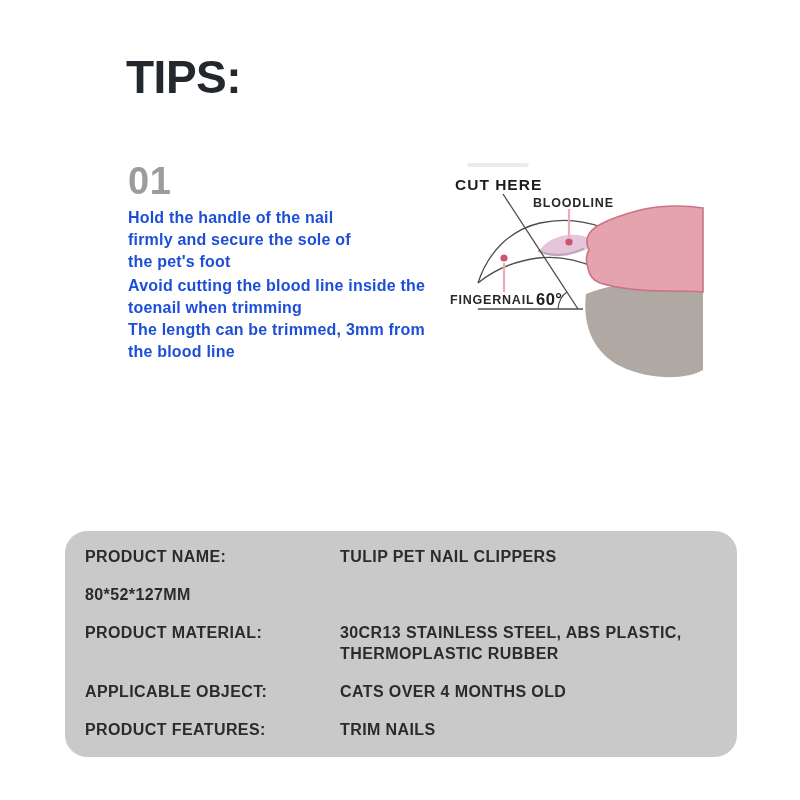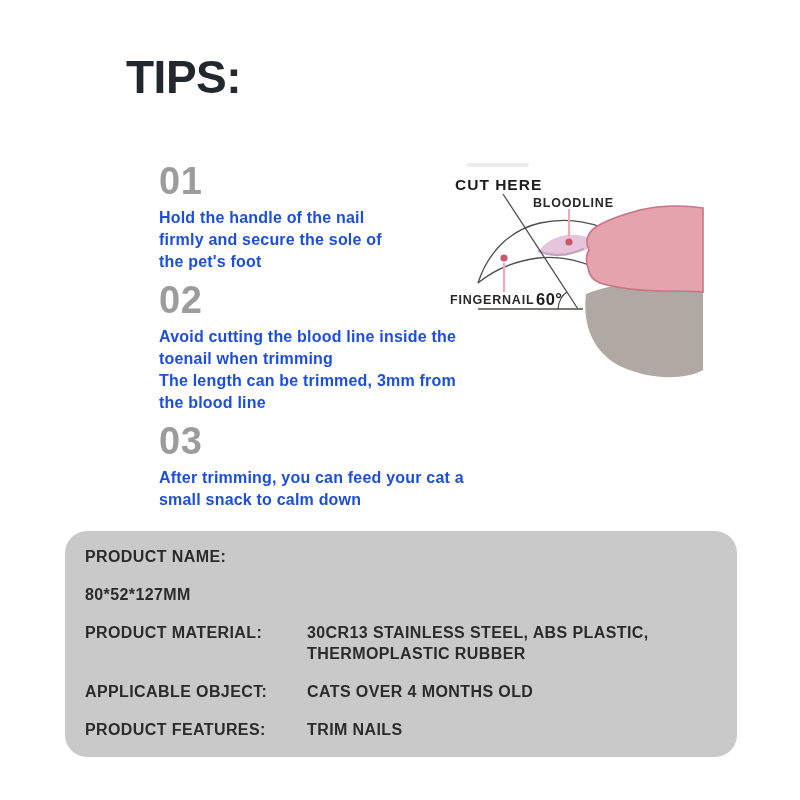--- a/index.html
+++ b/index.html
@@ -4,69 +4,64 @@
 <style>
   html,body{margin:0;padding:0;background:#ffffff;}
   .page{
     position:relative;width:800px;height:788px;background:#ffffff;overflow:hidden;
     font-family:"Liberation Sans",sans-serif;
   }
   .page-title{
     position:absolute;left:126px;top:50px;
     font-size:46px;font-weight:bold;color:#23282e;letter-spacing:-0.5px;
   }
-  .tips{position:absolute;left:128px;top:162px;width:360px;margin-left:31px;}
+  .tips{position:absolute;left:128px;top:162px;width:360px;}
   .tip-number{
     font-size:38px;font-weight:bold;color:#9c9c9c;line-height:1;
     letter-spacing:0.5px;margin:8px 0 7px 0;
   }
   .tip:first-child .tip-number{margin-top:0;}
   .tip-text{
     font-size:16px;font-weight:bold;color:#1d4ed8;line-height:22px;
     letter-spacing:0.2px;white-space:pre-line;margin:0 0 2px 0;
   }
   .diagram{position:absolute;left:440px;top:155px;}
   .diagram text{font-family:"Liberation Sans",sans-serif;font-weight:bold;}
   .spec-table{
     position:absolute;left:65px;top:531px;width:672px;height:226px;
     border-radius:22px;box-sizing:border-box;padding:15px 20px 0 20px;
   }
   .spec-row{
     display:grid;grid-template-columns:222px 420px;
     margin-bottom:17px;
+    gap:33px;
   }
   .spec-label,.spec-value{
     font-size:16px;font-weight:bold;color:#2b2b2b;line-height:21px;letter-spacing:0.4px;
   }
 </style>
 </head>
 <body>
 
 <div class="page">
 
   <div class="page-title">TIPS:</div>
 
   <div class="tips">
     <div class="tip">
       <div class="tip-number">01</div>
       <div class="tip-text">Hold the handle of the nail
 firmly and secure the sole of
 the pet's foot</div>
     </div>
     <div class="tip">
-      <div class="tip-number">02</div>
       <div class="tip-text">Avoid cutting the blood line inside the
 toenail when trimming
 The length can be trimmed, 3mm from
 the blood line</div>
-    </div>
-    <div class="tip">
-      <div class="tip-number">03</div>
-      <div class="tip-text">After trimming, you can feed your cat a
-small snack to calm down</div>
     </div>
   </div>
 
   <svg class="diagram" width="265" height="275" viewBox="440 155 265 275">
 
     <rect x="467" y="163" width="62" height="4" rx="2" fill="#ececec"></rect>
 
     <path d="M478,283 C488,252 510,230 540,223 C560,218.5 582,220 601,227" fill="none" stroke="#4f4b49" stroke-width="1.3"></path>
     <path d="M478,283 C494,270 515,261 538,258 C558,256 579,260 595,268" fill="none" stroke="#4f4b49" stroke-width="1.3"></path>
 
@@ -93,20 +88,21 @@
 
     <text x="455" y="190" font-size="15.5" letter-spacing="1" fill="#1d1d1f">CUT HERE</text>
     <text x="533" y="207" font-size="12.5" letter-spacing="0.8" fill="#28282a">BLOODLINE</text>
     <text x="450" y="304" font-size="12.5" letter-spacing="0.8" fill="#28282a">FINGERNAIL</text>
     <text x="536" y="305" font-size="16.5" letter-spacing="0.5" fill="#1d1d1f">60°</text>
   </svg>
 
   <div class="spec-table" style="background:#c9c9c9;">
     <div class="spec-row">
       <div class="spec-label">PRODUCT NAME:</div>
+      <div class="spec-value">TULIP PET NAIL CLIPPERS</div>
     </div>
     <div class="spec-row">
       <div class="spec-value">80*52*127MM</div>
     </div>
     <div class="spec-row">
       <div class="spec-label">PRODUCT MATERIAL:</div>
       <div class="spec-value">30CR13 STAINLESS STEEL, ABS PLASTIC, THERMOPLASTIC RUBBER</div>
     </div>
     <div class="spec-row">
       <div class="spec-label">APPLICABLE OBJECT:</div>

